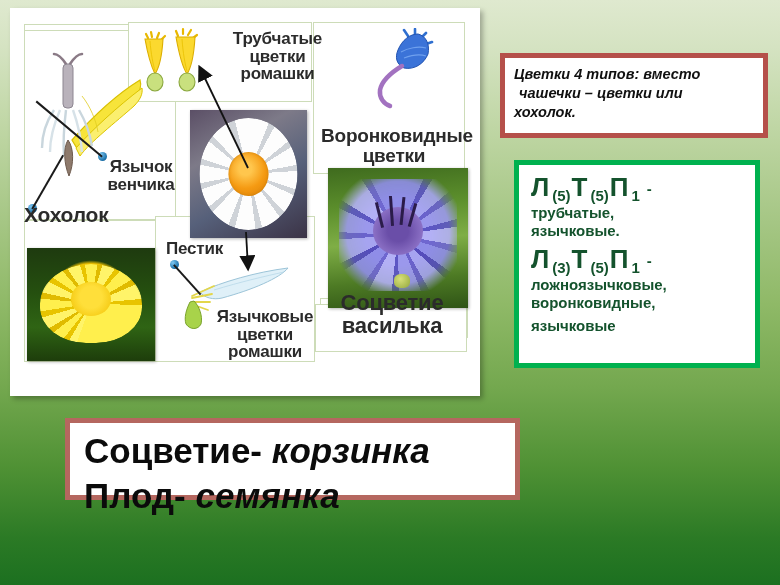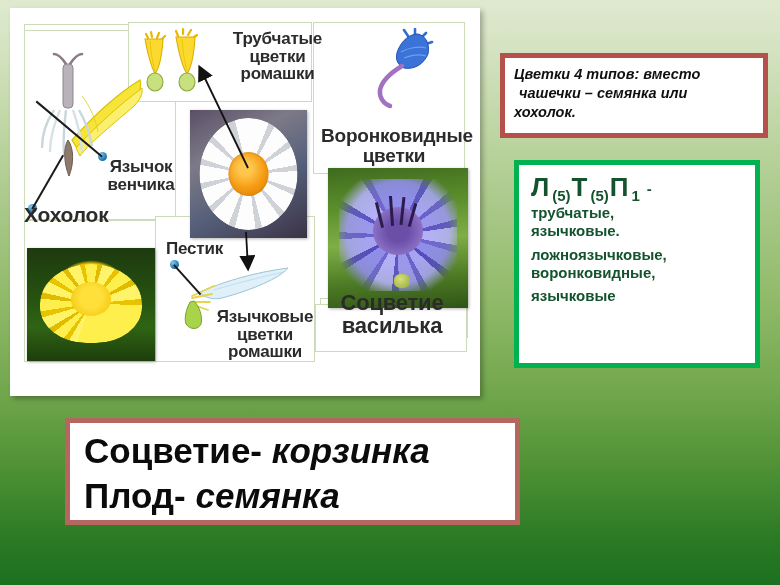--- a/index.html
+++ b/index.html
@@ -85,21 +85,21 @@
   .formula .big { font-size: 26px; font-weight: 700; vertical-align: -2px; }
   .formula .sub { font-size: 15px; font-weight: 700; vertical-align: -7px; padding: 0 1px 0 3px; }
   .formula .dash { font-size: 15px; font-weight: 700; padding-left: 6px; }
   .ftext { font-size: 15px; font-weight: 700; color: #14532d; line-height: 1.18; }
   .gap-sm { height: 7px; }
   .gap-md { height: 5px; }
 
   
   #bottom-box {
     position: absolute;
-    left: 65px; top: 418px; width: 455px; height: 107px;
+    left: 65px; top: 418px; width: 455px; height: 82px;
     background: #ffffff;
     border: 5px solid #b5675f;
     padding: 6px 0 0 14px;
   }
   #bottom-box .line {
     font-size: 35px;
     font-weight: 700;
     color: #0b0b0b;
     line-height: 1.28;
     white-space: nowrap;
@@ -318,34 +318,37 @@
     </div>
 
     <div class="cap" style="left:312px; top:284px; width:140px; font-size:22px;">
       <div>Соцветие</div>
       <div>василька</div>
     </div>
   </div>
 
   <div id="note-red">
     <p>Цветки 4 типов: вместо</p>
-    <p class="l2">чашечки – семянка или</p>
+    <p class="l2">чашечки – цветки или</p>
     <p>хохолок.</p>
   </div>
 
   <div id="note-green">
 
     <div class="formula">
       <span class="big">Л</span><span class="sub">(5)</span><span class="big">Т</span><span class="sub">(5)</span><span class="big">П</span><span class="sub">1</span><span class="dash">-</span>
     </div>
     <div class="ftext">трубчатые,</div>
     <div class="ftext">язычковые.</div>
 
     <div class="gap-sm"></div>
 
+    <div class="formula">
+      <span class="big">Л</span><span class="sub">(3)</span><span class="big">Т</span><span class="sub">(5)</span><span class="big">П</span><span class="sub">1</span><span class="dash">-</span>
+    </div>
     <div class="ftext">ложноязычковые,</div>
     <div class="ftext">воронковидные,</div>
     <div class="gap-md"></div>
     <div class="ftext">язычковые</div>
   </div>
 
   <div id="bottom-box">
     <div class="line">
       <span>Соцветие-</span>
       <span class="it">корзинка</span>

